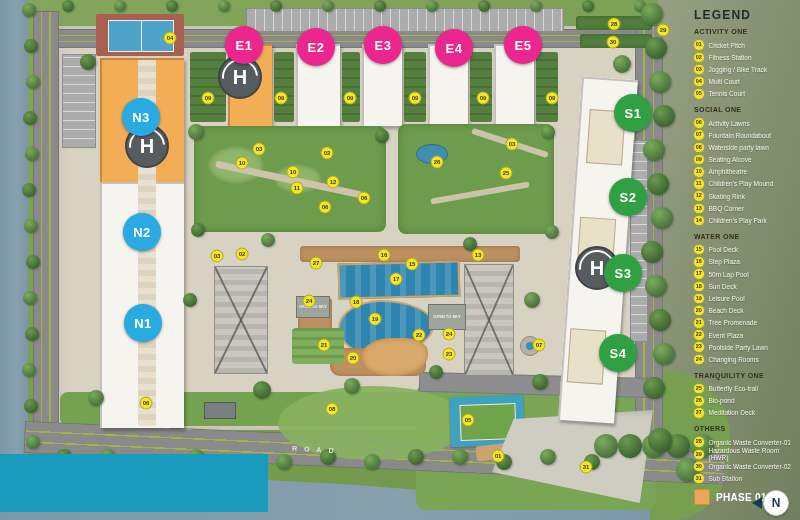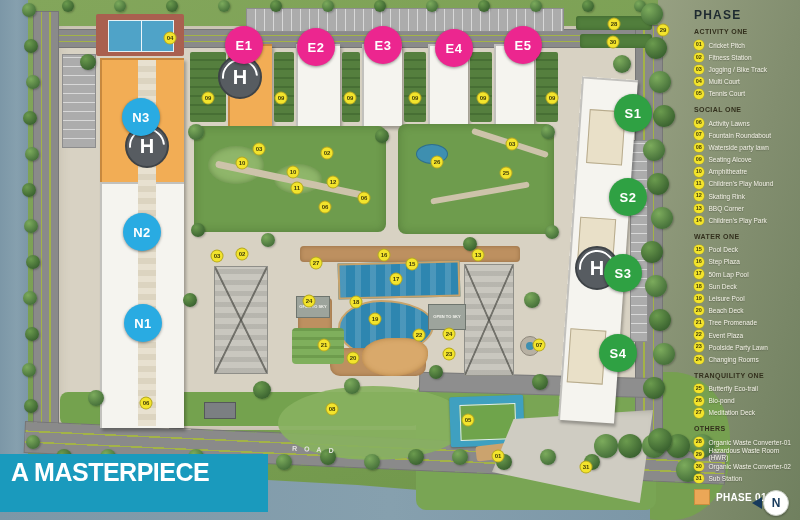--- a/index.html
+++ b/index.html
@@ -322,25 +322,24 @@
       <div class="blk" style="left: 141px; top: 117px; background: rgb(41, 171, 226);">N3</div>
       <div class="blk" style="left: 142px; top: 232px; background: rgb(41, 171, 226);">N2</div>
       <div class="blk" style="left: 143px; top: 323px; background: rgb(41, 171, 226);">N1</div>
       <div class="blk" style="left: 633px; top: 113px; background: rgb(47, 161, 67);">S1</div>
       <div class="blk" style="left: 628px; top: 197px; background: rgb(47, 161, 67);">S2</div>
       <div class="blk" style="left: 623px; top: 273px; background: rgb(47, 161, 67);">S3</div>
       <div class="blk" style="left: 618px; top: 353px; background: rgb(47, 161, 67);">S4</div>
     </div>
 
   <div class="banner">
-    <div class="l2">A MASTERPIECE</div>
   </div>
 
   <div class="legend">
-    <div class="lg-title">PHASE</div>
+    <div class="lg-title">LEGEND</div>
     <div id="legend-sections">
         <div class="lg-sec-title">ACTIVITY ONE</div>
         <div class="lg-item">
           <span class="lg-num">01</span>
           <span class="lg-lab">Cricket Pitch</span>
         </div>
         <div class="lg-item">
           <span class="lg-num">02</span>
           <span class="lg-lab">Fitness Station</span>
         </div>

